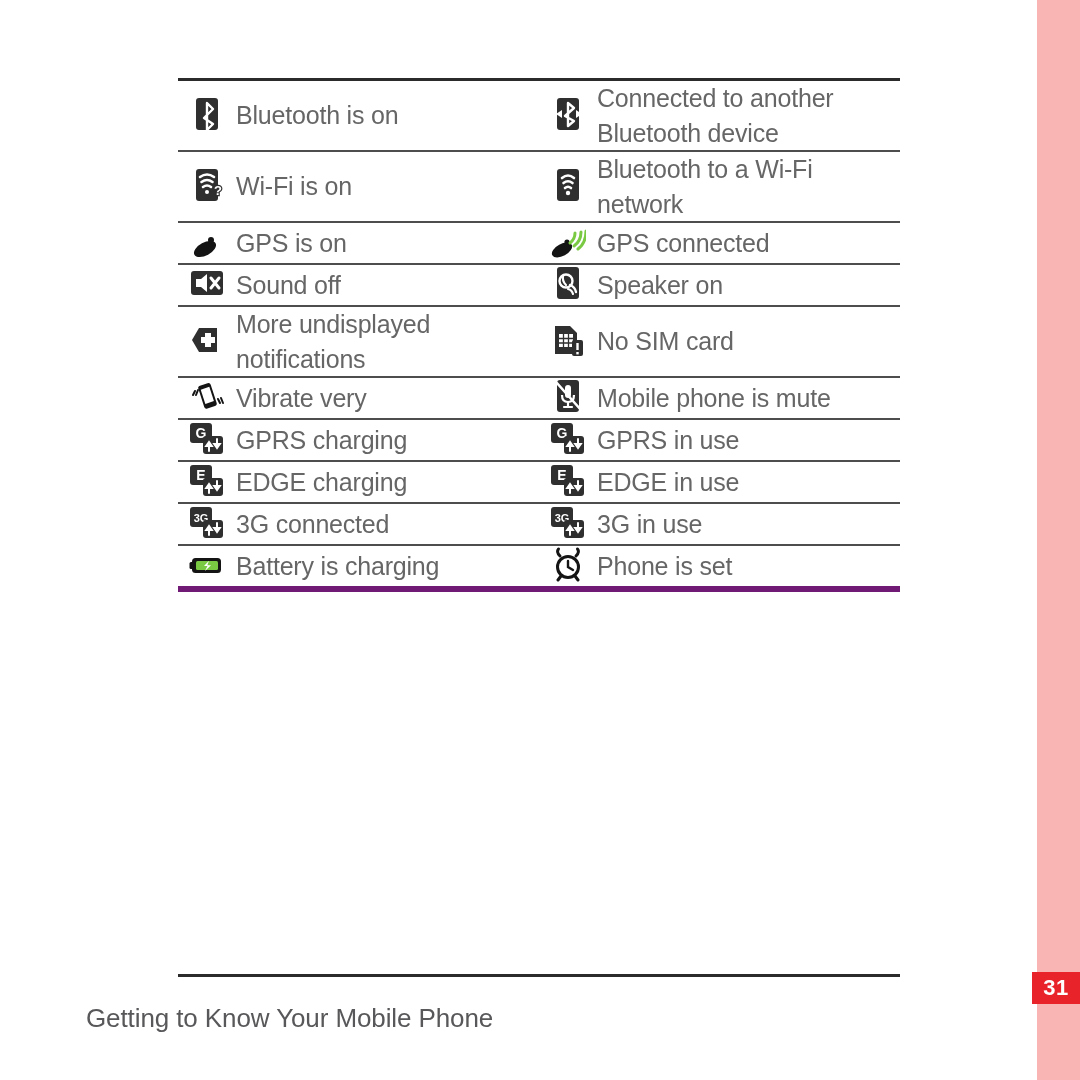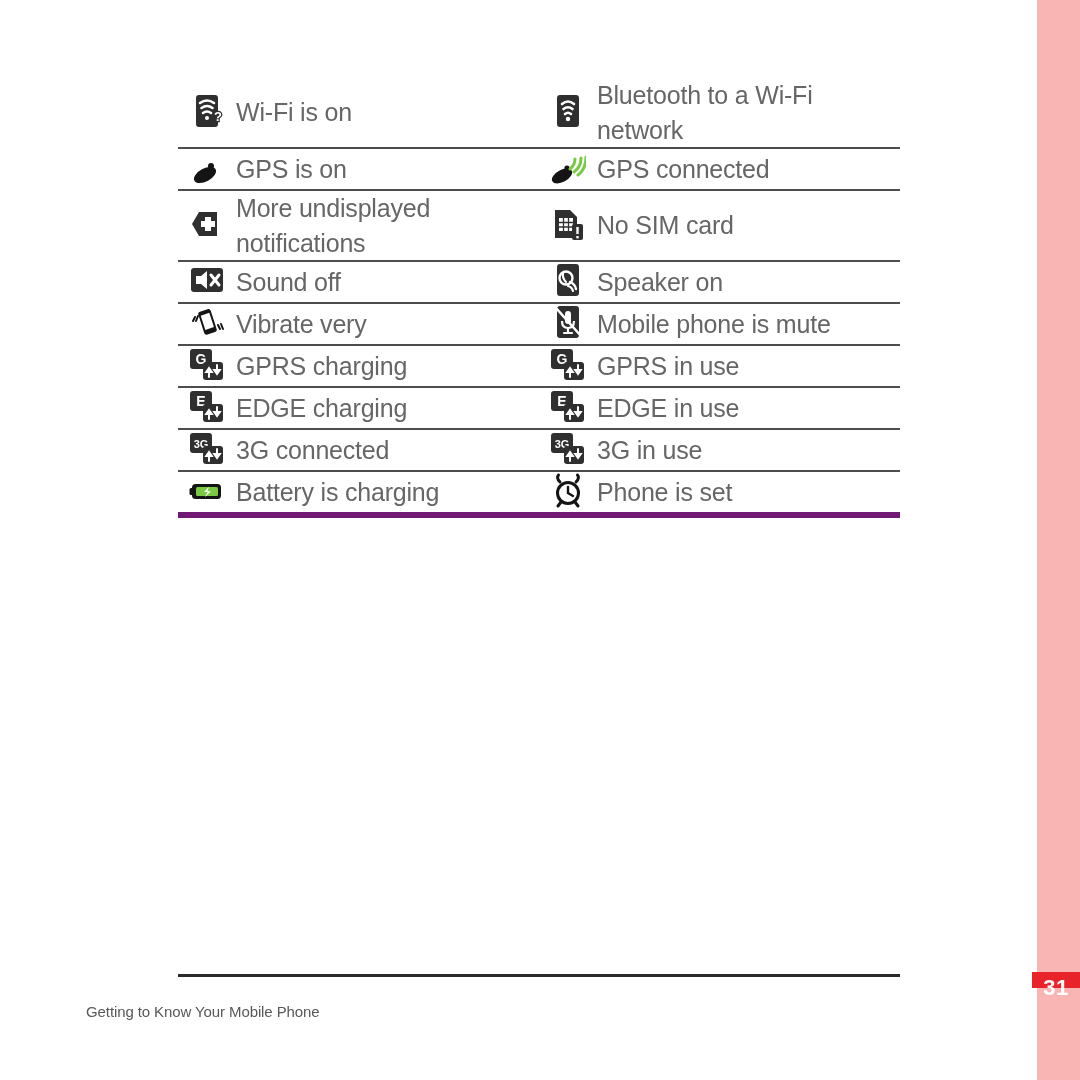--- a/index.html
+++ b/index.html
@@ -23,21 +23,21 @@
     right: 0;
     width: 43px;
     height: 1080px;
     background: #f9b4b4;
   }
   #page-number-badge {
     position: absolute;
     right: 0;
     top: 972px;
     width: 48px;
-    height: 16px;
+    height: 32px;
     background: #e8232a;
     color: #ffffff;
     font-family: "Liberation Sans", sans-serif;
     font-weight: bold;
     font-size: 22px;
     line-height: 32px;
     text-align: center;
     letter-spacing: 0.5px;
   }
 
@@ -87,39 +87,53 @@
     top: 974px;
     width: 722px;
     height: 0;
     border-top: 3px solid #2b2b2b;
   }
   #footer-caption {
     position: absolute;
     left: 86px;
     top: 1003px;
     color: #58585a;
-    font-size: 15px;
+    font-size: 26px;
     letter-spacing: -0.1px;
     white-space: nowrap;
   }
 </style>
 </head>
 <body>
 
 <div id="edge-strip"></div>
 <div id="page-number-badge">31</div>
 
 <table id="icon-table">
   <colgroup>
     <col class="c-icon">
       <col class="c-text">
       <col class="c-icon">
       <col class="c-text">
   </colgroup>
   <tbody>
+      <tr class="top-rule">
+        <td class="cell-icon"><span class="icon-wrap"><svg width="36" height="36" viewBox="0 0 36 36" xmlns="http://www.w3.org/2000/svg">
+              <rect x="7" y="2" width="22" height="32" rx="3" fill="#2f2f2f"></rect>
+              <path d="M18 7 L24 13 L15 22 L24 28 L18 34 L18 7 Z" fill="none" stroke="#ffffff" stroke-width="2.4" stroke-linejoin="round"></path>
+            </svg></span></td>
+        <td class="cell-text">Bluetooth is on</td>
+        <td class="cell-icon"><span class="icon-wrap"><svg width="36" height="36" viewBox="0 0 36 36" xmlns="http://www.w3.org/2000/svg">
+              <rect x="7" y="2" width="22" height="32" rx="3" fill="#2f2f2f"></rect>
+              <path d="M18 7 L24 12 L15 20 L24 25 L18 30 L18 7 Z" fill="none" stroke="#ffffff" stroke-width="2.4" stroke-linejoin="round"></path>
+              <path d="M12 14 L6 18 L12 22 Z" fill="#ffffff"></path>
+              <path d="M26 14 L32 18 L26 22 Z" fill="#ffffff"></path>
+            </svg></span></td>
+        <td class="cell-text">Connected to another Bluetooth device</td>
+      </tr>
       <tr>
         <td class="cell-icon"><span class="icon-wrap"><svg width="36" height="36" viewBox="0 0 36 36" xmlns="http://www.w3.org/2000/svg">
               <rect x="7" y="2" width="22" height="32" rx="3" fill="#2f2f2f"></rect>
               <path d="M11 10 Q18 5 25 10" fill="none" stroke="#ffffff" stroke-width="2.6" stroke-linecap="round"></path>
               <path d="M12.5 15 Q18 11 23.5 15" fill="none" stroke="#ffffff" stroke-width="2.6" stroke-linecap="round"></path>
               <path d="M14 20 Q18 17 22 20" fill="none" stroke="#ffffff" stroke-width="2.6" stroke-linecap="round"></path>
               <circle cx="18" cy="25" r="2" fill="#ffffff"></circle>
               <text x="25" y="28" font-family="Liberation Sans, sans-serif" font-size="13" font-weight="bold" fill="#ffffff" stroke="#2f2f2f" stroke-width="2.4" paint-order="stroke">?</text>
             </svg></span></td>
         <td class="cell-text">Wi-Fi is on</td>
@@ -147,52 +161,52 @@
                 <circle cx="17" cy="15" r="2.6" fill="#141414"></circle>
                 <path d="M20 16 Q25 12 25 6" fill="none" stroke="#7ac943" stroke-width="3" stroke-linecap="round"></path>
                 <path d="M24 19 Q31 14 31 5" fill="none" stroke="#7ac943" stroke-width="3" stroke-linecap="round"></path>
                 <path d="M28 22 Q36 16 36 4" fill="none" stroke="#7ac943" stroke-width="3" stroke-linecap="round"></path>
               </g>
             </svg></span></td>
         <td class="cell-text">GPS connected</td>
       </tr>
       <tr>
         <td class="cell-icon"><span class="icon-wrap"><svg width="36" height="36" viewBox="0 0 36 36" xmlns="http://www.w3.org/2000/svg">
+              <rect x="2" y="6" width="32" height="24" rx="3" fill="#2f2f2f"></rect>
+              <path d="M7 14 L12 14 L18 9 L18 27 L12 22 L7 22 Z" fill="#ffffff"></path>
+              <path d="M22 13 L30 23 M30 13 L22 23" stroke="#ffffff" stroke-width="3" stroke-linecap="round"></path>
+            </svg></span></td>
+        <td class="cell-text">Sound off</td>
+        <td class="cell-icon"><span class="icon-wrap"><svg width="36" height="36" viewBox="0 0 36 36" xmlns="http://www.w3.org/2000/svg">
+              <rect x="7" y="2" width="22" height="32" rx="3" fill="#2f2f2f"></rect>
+              <circle cx="16" cy="16" r="6.5" fill="none" stroke="#ffffff" stroke-width="2.4"></circle>
+              <path d="M13 11 Q12 16 16 20" fill="none" stroke="#ffffff" stroke-width="2.2" stroke-linecap="round"></path>
+              <path d="M20 20 Q25 22 26 27" fill="none" stroke="#ffffff" stroke-width="2.4" stroke-linecap="round"></path>
+              <path d="M18 24 Q22 25 23 29" fill="none" stroke="#ffffff" stroke-width="2.2" stroke-linecap="round"></path>
+            </svg></span></td>
+        <td class="cell-text">Speaker on</td>
+      </tr>
+      <tr>
+        <td class="cell-icon"><span class="icon-wrap"><svg width="36" height="36" viewBox="0 0 36 36" xmlns="http://www.w3.org/2000/svg">
               <path d="M10 6 L28 6 L28 30 L10 30 L3 18 Z" fill="#2f2f2f"></path>
               <path d="M16 11 L22 11 L22 15 L26 15 L26 21 L22 21 L22 25 L16 25 L16 21 L12 21 L12 15 L16 15 Z" fill="#ffffff"></path>
             </svg></span></td>
         <td class="cell-text">More undisplayed notifications</td>
         <td class="cell-icon"><span class="icon-wrap"><svg width="36" height="36" viewBox="0 0 36 36" xmlns="http://www.w3.org/2000/svg">
               <path d="M5 4 L20 4 L27 11 L27 32 L5 32 Z" fill="#2f2f2f"></path>
               <rect x="9" y="12" width="14" height="13" fill="#ffffff"></rect>
               <path d="M9 16.5 H23 M9 21 H23 M13.5 12 V25 M18.5 12 V25" stroke="#2f2f2f" stroke-width="1.3"></path>
               <rect x="22" y="18" width="11" height="16" rx="2" fill="#2f2f2f"></rect>
               <rect x="26.3" y="21" width="2.4" height="7" fill="#ffffff"></rect>
               <rect x="26.3" y="30" width="2.4" height="2.4" fill="#ffffff"></rect>
             </svg></span></td>
         <td class="cell-text">No SIM card</td>
       </tr>
       <tr>
         <td class="cell-icon"><span class="icon-wrap"><svg width="36" height="36" viewBox="0 0 36 36" xmlns="http://www.w3.org/2000/svg">
-              <rect x="2" y="6" width="32" height="24" rx="3" fill="#2f2f2f"></rect>
-              <path d="M7 14 L12 14 L18 9 L18 27 L12 22 L7 22 Z" fill="#ffffff"></path>
-              <path d="M22 13 L30 23 M30 13 L22 23" stroke="#ffffff" stroke-width="3" stroke-linecap="round"></path>
-            </svg></span></td>
-        <td class="cell-text">Sound off</td>
-        <td class="cell-icon"><span class="icon-wrap"><svg width="36" height="36" viewBox="0 0 36 36" xmlns="http://www.w3.org/2000/svg">
-              <rect x="7" y="2" width="22" height="32" rx="3" fill="#2f2f2f"></rect>
-              <circle cx="16" cy="16" r="6.5" fill="none" stroke="#ffffff" stroke-width="2.4"></circle>
-              <path d="M13 11 Q12 16 16 20" fill="none" stroke="#ffffff" stroke-width="2.2" stroke-linecap="round"></path>
-              <path d="M20 20 Q25 22 26 27" fill="none" stroke="#ffffff" stroke-width="2.4" stroke-linecap="round"></path>
-              <path d="M18 24 Q22 25 23 29" fill="none" stroke="#ffffff" stroke-width="2.2" stroke-linecap="round"></path>
-            </svg></span></td>
-        <td class="cell-text">Speaker on</td>
-      </tr>
-      <tr>
-        <td class="cell-icon"><span class="icon-wrap"><svg width="36" height="36" viewBox="0 0 36 36" xmlns="http://www.w3.org/2000/svg">
               <g transform="rotate(-18 18 18)">
                 <rect x="12" y="6" width="13" height="24" rx="2.5" fill="#141414"></rect>
                 <rect x="14" y="10" width="9" height="15" fill="#ffffff"></rect>
               </g>
               <path d="M6 13 L4 17 M9 12 L7 17" stroke="#141414" stroke-width="2" stroke-linecap="round"></path>
               <path d="M29 21 L31 25 M32 20 L34 25" stroke="#141414" stroke-width="2" stroke-linecap="round"></path>
             </svg></span></td>
         <td class="cell-text">Vibrate very</td>
         <td class="cell-icon"><span class="icon-wrap"><svg width="36" height="36" viewBox="0 0 36 36" xmlns="http://www.w3.org/2000/svg">
               <rect x="7" y="2" width="22" height="32" rx="3" fill="#2f2f2f"></rect>

